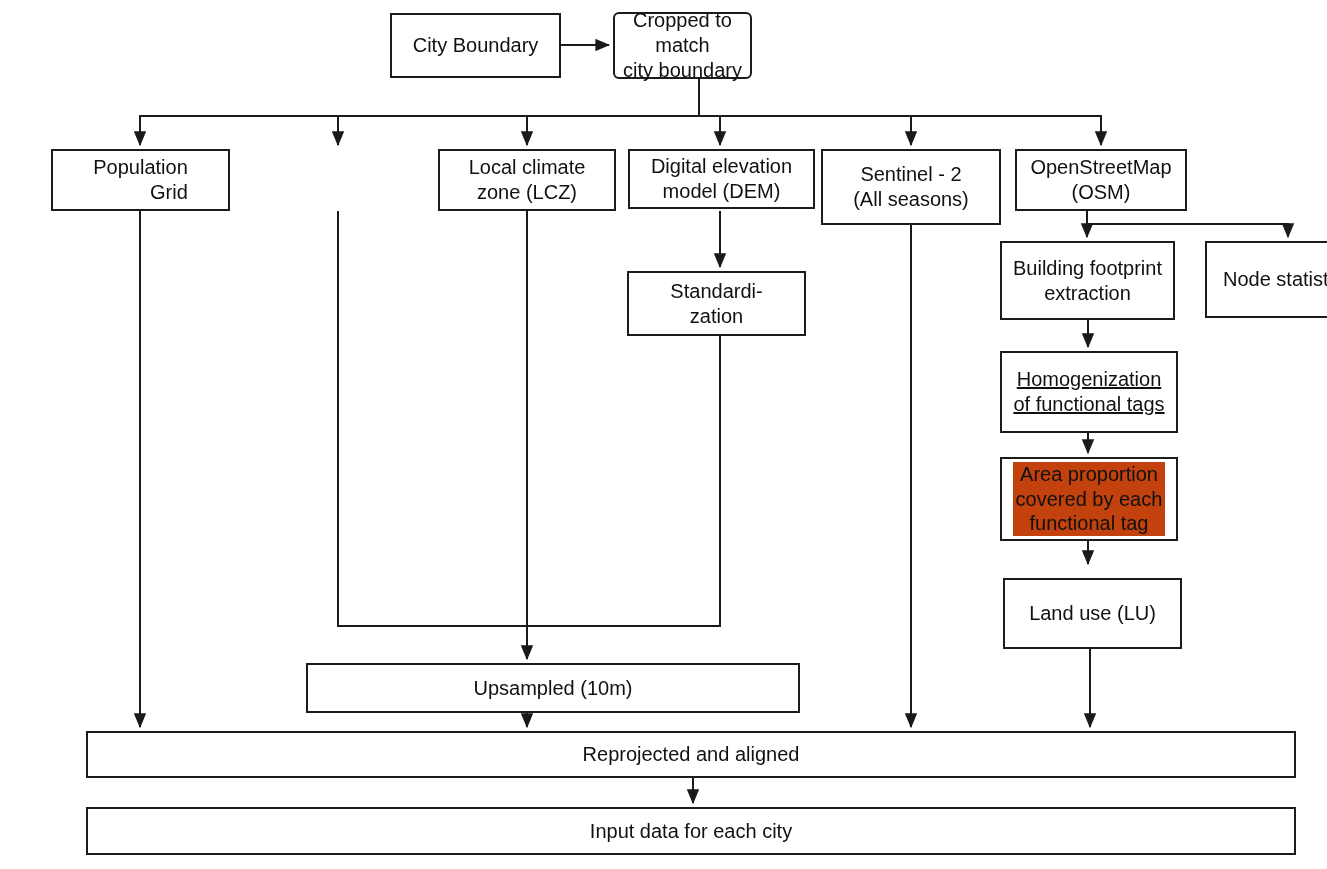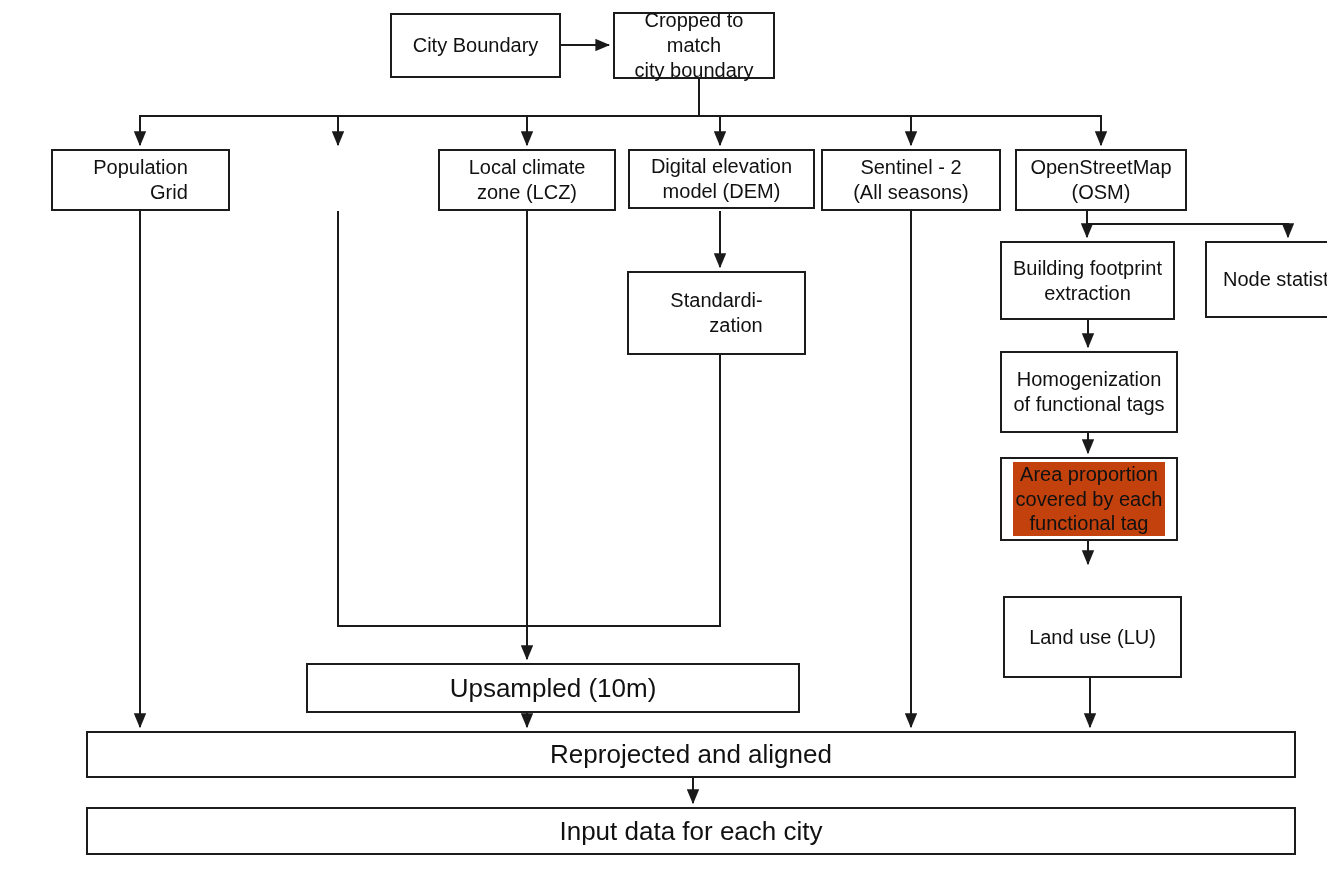--- a/index.html
+++ b/index.html
@@ -24,21 +24,21 @@
     align-items: center;
     justify-content: center;
     text-align: center;
     border: 2.5px solid #1c1c1c;
     background: #ffffff;
     color: #111111;
     font-size: 20px;
     line-height: 1.24;
   }
   .box span { white-space: pre-line; }
-  .bar { font-size: 26px; }
+  .bar { font-size: 20px; }
   .highlighted span { background: #c2410c; padding: 0 3px; }
 </style>
 </head>
 <body>
 
 <div id="figure">
 
   <svg id="connectors" viewBox="0 0 1327 869" xmlns="http://www.w3.org/2000/svg">
     <defs>
       <marker id="arw" viewBox="0 0 12 10" refX="11" refY="5" markerWidth="7.5" markerHeight="6.2" orient="auto-start-reverse">
@@ -71,77 +71,77 @@
       <line x1="1040" y1="541" x2="1040" y2="564" marker-end="url(#arw)"></line>
       <line x1="1042" y1="639" x2="1042" y2="727" marker-end="url(#arw)"></line>
       <line x1="645" y1="778" x2="645" y2="803" marker-end="url(#arw)"></line>
     </g>
   </svg>
 
   <div class="box" style="left:342px; top:13px; width:171px; height:65px;">
     <span>City Boundary</span>
   </div>
 
-  <div class="box" style="left:565px; top:12px; width:162px; height:67px;">
+  <div class="box" style="left:565px; top:12px; width:139px; height:67px;border-radius:6px;">
     <span>Cropped to match
 city boundary</span>
   </div>
 
   <div class="box" style="left:3px; top:149px; width:179px; height:62px;text-align:right;">
     <span>Population
 Grid</span>
   </div>
 
 
   <div class="box" style="left:390px; top:149px; width:178px; height:62px;align-items:center;">
     <span>Local climate
 zone (LCZ)</span>
   </div>
 
   <div class="box" style="left:580px; top:149px; width:187px; height:60px;">
     <span>Digital elevation
 model (DEM)</span>
   </div>
 
-  <div class="box" style="left:773px; top:149px; width:180px; height:62px;">
+  <div class="box" style="left:773px; top:149px; width:180px; height:76px;">
     <span>Sentinel - 2
 (All seasons)</span>
   </div>
 
   <div class="box" style="left:967px; top:149px; width:172px; height:62px;">
     <span>OpenStreetMap
 (OSM)</span>
   </div>
 
   <div class="box" style="left:952px; top:241px; width:175px; height:79px;">
     <span>Building footprint
 extraction</span>
   </div>
 
   <div class="box" style="left:1157px; top:241px; width:166px; height:77px;">
     <span>Node statistics</span>
   </div>
 
-  <div class="box" style="left:579px; top:271px; width:179px; height:84px;text-align:right;">
+  <div class="box" style="left:579px; top:271px; width:179px; height:65px;">
     <span>Standardi-
 zation</span>
   </div>
 
-  <div class="box" style="left:952px; top:351px; width:178px; height:82px;">
+  <div class="box" style="left:952px; top:351px; width:178px; height:82px;text-decoration:underline;">
     <span>Homogenization
 of functional tags</span>
   </div>
 
   <div class="box highlighted" style="left:952px; top:457px; width:178px; height:84px;">
     <span>Area proportion
 covered by each
 functional tag</span>
   </div>
 
-  <div class="box" style="left:955px; top:596px; width:179px; height:82px;">
+  <div class="box" style="left:955px; top:578px; width:179px; height:71px;">
     <span>Land use (LU)</span>
   </div>
 
   <div class="box bar" style="left:258px; top:663px; width:494px; height:50px;">
     <span>Upsampled (10m)</span>
   </div>
 
   <div class="box bar" style="left:38px; top:807px; width:1210px; height:48px;">
     <span>Input data for each city</span>
   </div>

